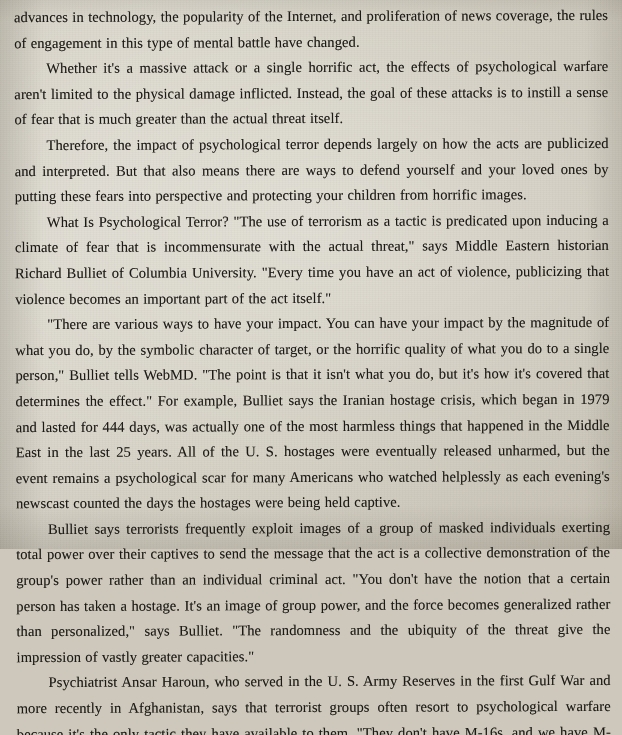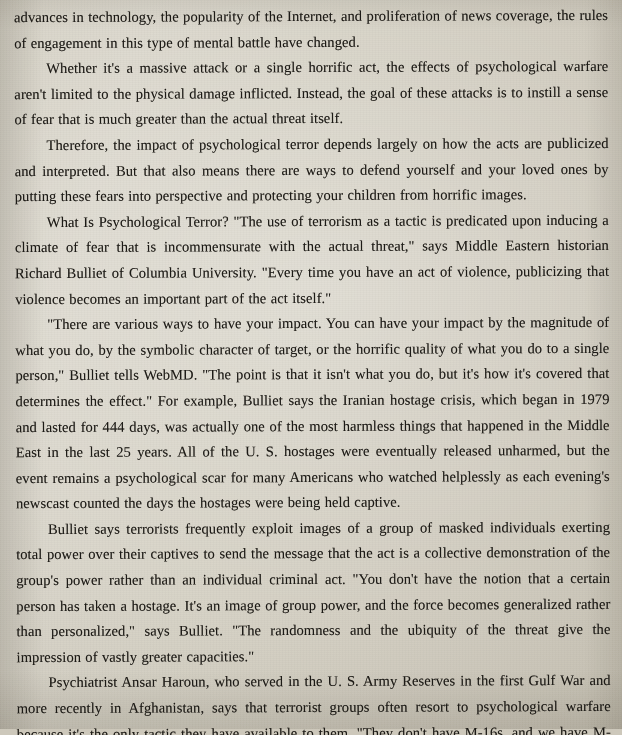--- a/index.html
+++ b/index.html
@@ -10,21 +10,21 @@
     width: 622px;
     height: 735px;
     overflow: hidden;
     background: #cdc8bb;
     font-family: "Liberation Serif", serif;
   }
   
   #page {
     position: relative;
     width: 622px;
-    height: 729px;
+    height: 549px;
     box-sizing: border-box;
     background:
       radial-gradient(ellipse 120% 80% at 50% 40%, rgba(255,255,255,0.30) 0%, rgba(255,255,255,0.06) 55%, rgba(120,112,96,0.13) 100%),
       linear-gradient(105deg, #d6d2c6 0%, #d9d5ca 18%, #d4d0c3 42%, #cfcabd 70%, #c9c4b6 100%);
     padding: 4px 14px 0 14px;
   }
   #page::after {
     
     content: "";
     position: absolute;

